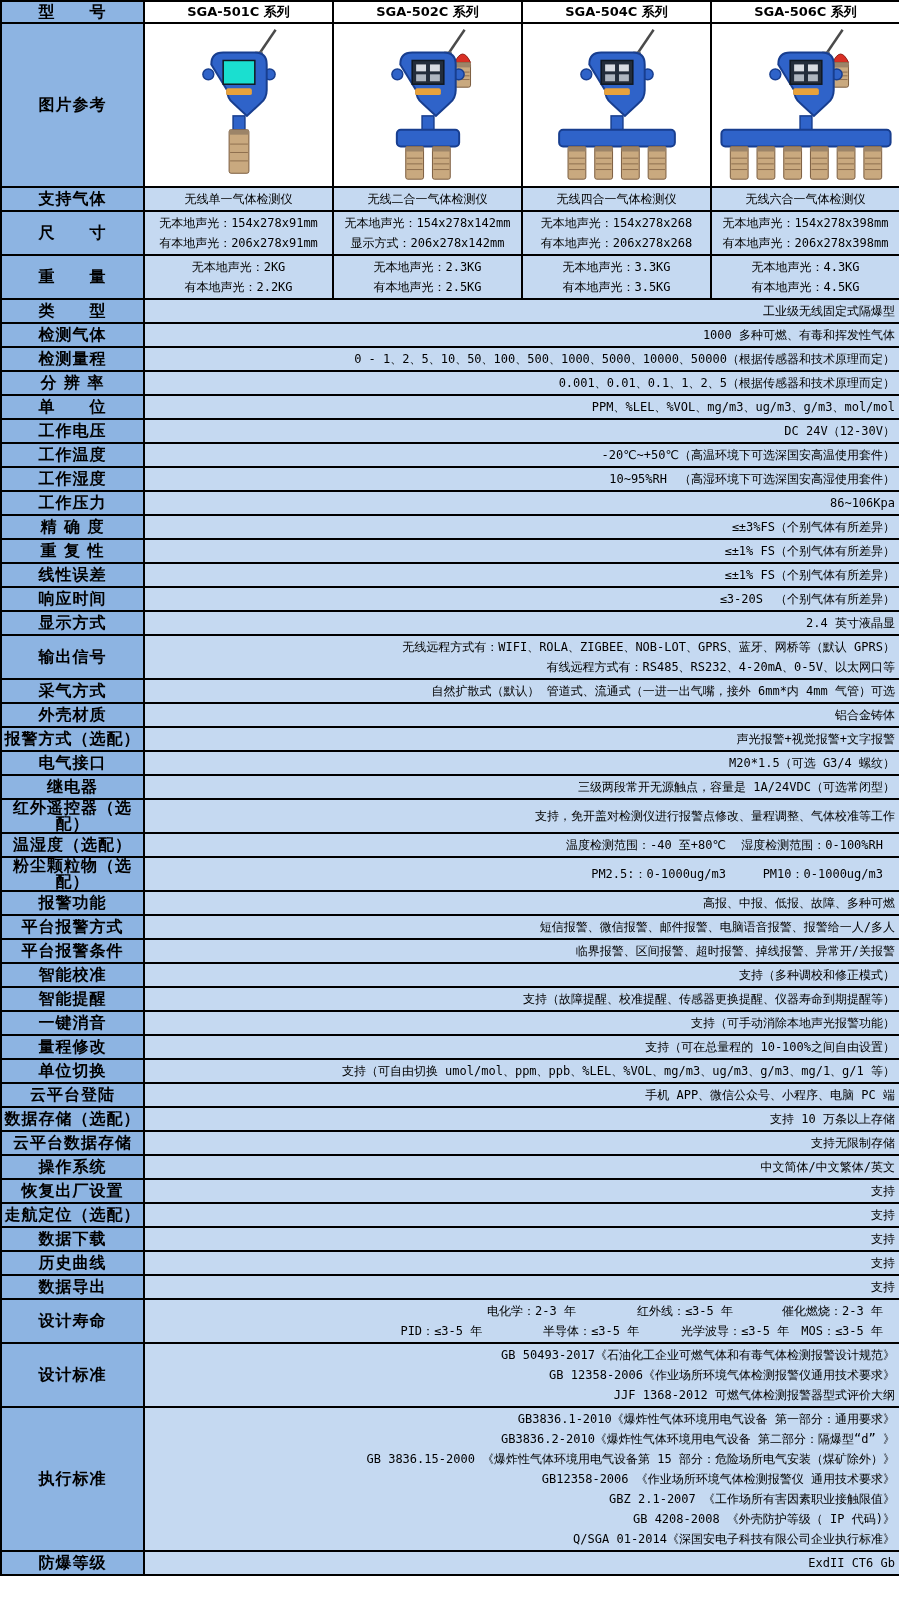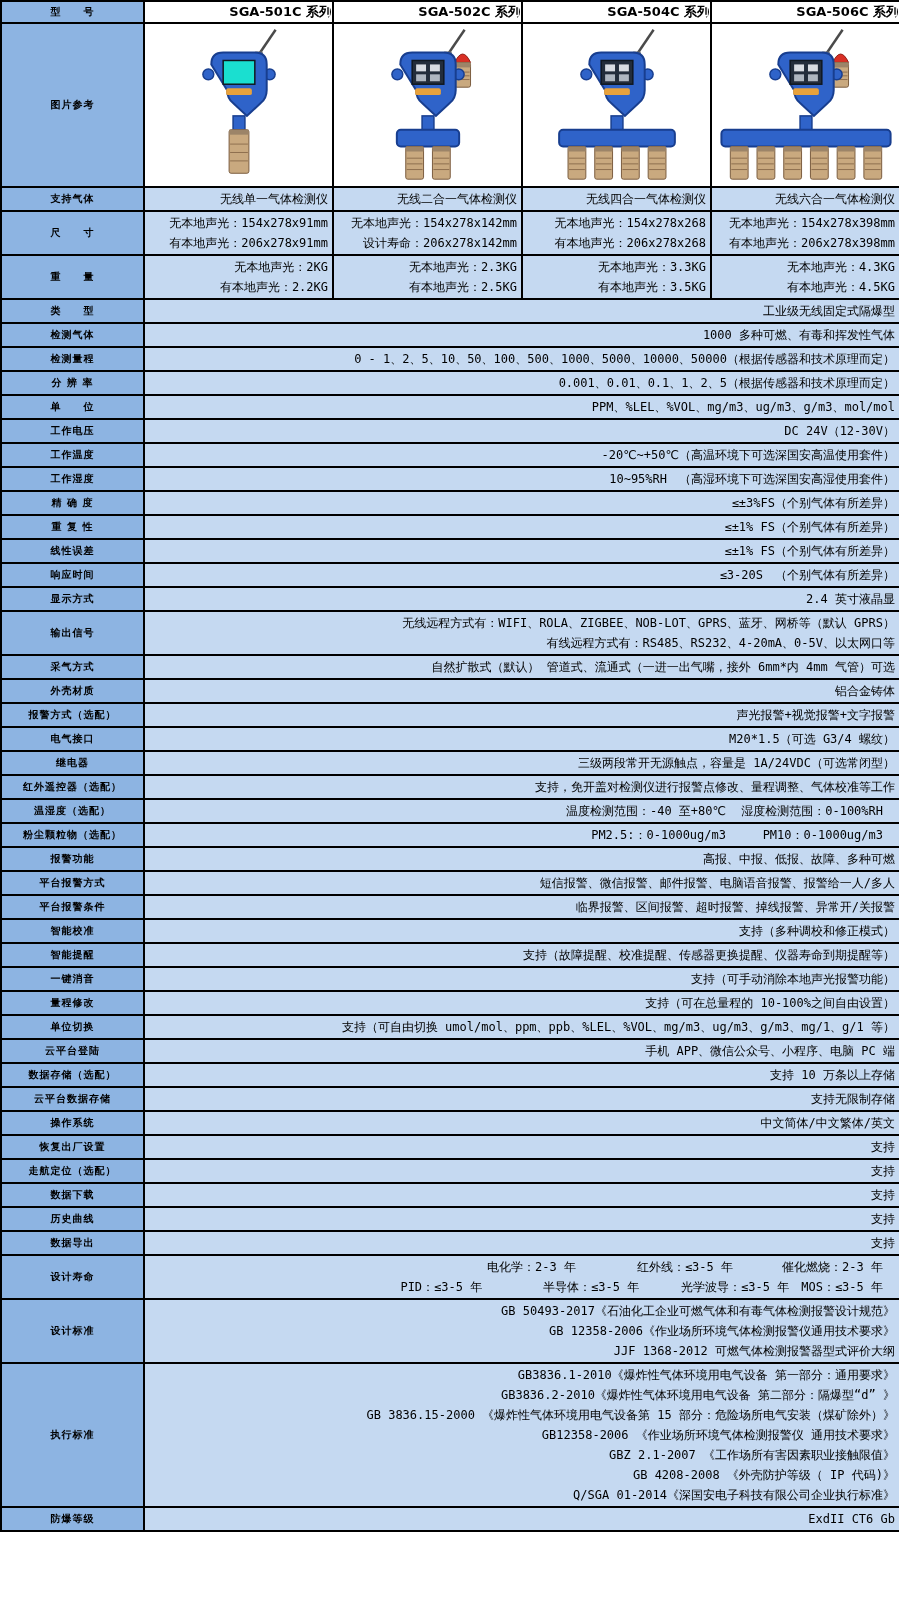--- a/index.html
+++ b/index.html
@@ -2,25 +2,25 @@
 <html><head>
 <meta charset="utf-8">
 <style>
   html,body{margin:0;padding:0;background:#fff;}
   body{font-family:"DejaVu Sans","Liberation Sans",sans-serif;color:#000;}
   #wrap{width:899px;}
   table{border-collapse:collapse;table-layout:fixed;width:899px;}
   th,td{border:2px solid #000;padding:0;vertical-align:middle;overflow:hidden;}
   col.c0{width:143px;}
   col.cx{width:189px;}
-  .lbl{background:#8DB4E2;font-weight:bold;font-size:10px;text-align:center;letter-spacing:1px;line-height:16px;}
-  .hdr{background:#FFFFFF;font-weight:bold;font-size:13px;text-align:right;height:20px;line-height:18px;border-radius:11px;}
+  .lbl{background:#8DB4E2;font-weight:bold;font-size:16px;text-align:center;letter-spacing:1px;line-height:16px;}
+  .hdr{background:#FFFFFF;font-weight:bold;font-size:13px;text-align:center;height:20px;line-height:18px;border-radius:11px;}
   .hdrlbl{height:20px;}
   .val{background:#C5D9F1;font-size:12px;font-family:"DejaVu Sans Mono","DejaVu Sans",monospace;text-align:right;padding:1px 4px 1px 10px;}
-  .center{padding-left:4px;}
+  .center{text-align:center;padding-left:4px;}
   .line{line-height:20px;white-space:nowrap;overflow:hidden;}
   .seg{display:inline-block;box-sizing:border-box;padding-right:12px;white-space:nowrap;}
   .seg1{min-width:123px;}
   .seg2{min-width:157px;}
   .seg3{min-width:150px;}
   .imgcell{background:#FFFFFF;height:162px;text-align:center;vertical-align:middle;}
   .imgcell svg{display:block;margin:0 auto;}
 </style>
 </head>
 <body>
@@ -195,21 +195,21 @@
           </td>
         </tr>
         <tr>
           <td class="lbl">尺　　寸</td>
           <td class="val center">
             <div class="line">无本地声光：154x278x91mm</div>
             <div class="line">有本地声光：206x278x91mm</div>
           </td>
           <td class="val center">
             <div class="line">无本地声光：154x278x142mm</div>
-            <div class="line">设计寿命：206x278x142mm</div>
+            <div class="line">显示方式：206x278x142mm</div>
           </td>
           <td class="val center">
             <div class="line">无本地声光：154x278x268</div>
             <div class="line">有本地声光：206x278x268</div>
           </td>
           <td class="val center">
             <div class="line">无本地声光：154x278x398mm</div>
             <div class="line">有本地声光：206x278x398mm</div>
           </td>
         </tr>
@@ -271,20 +271,26 @@
         <tr>
           <td class="lbl">工作温度</td>
           <td class="val" colspan="4">
             <div class="line">-20℃~+50℃（高温环境下可选深国安高温使用套件）</div>
           </td>
         </tr>
         <tr>
           <td class="lbl">工作湿度</td>
           <td class="val" colspan="4">
             <div class="line">10~95%RH　（高湿环境下可选深国安高湿使用套件）</div>
+          </td>
+        </tr>
+        <tr>
+          <td class="lbl">工作压力</td>
+          <td class="val" colspan="4">
+            <div class="line">86~106Kpa</div>
           </td>
         </tr>
         <tr>
           <td class="lbl">精 确 度</td>
           <td class="val" colspan="4">
             <div class="line">≤±3%FS（个别气体有所差异）</div>
           </td>
         </tr>
         <tr>
           <td class="lbl">重 复 性</td>

